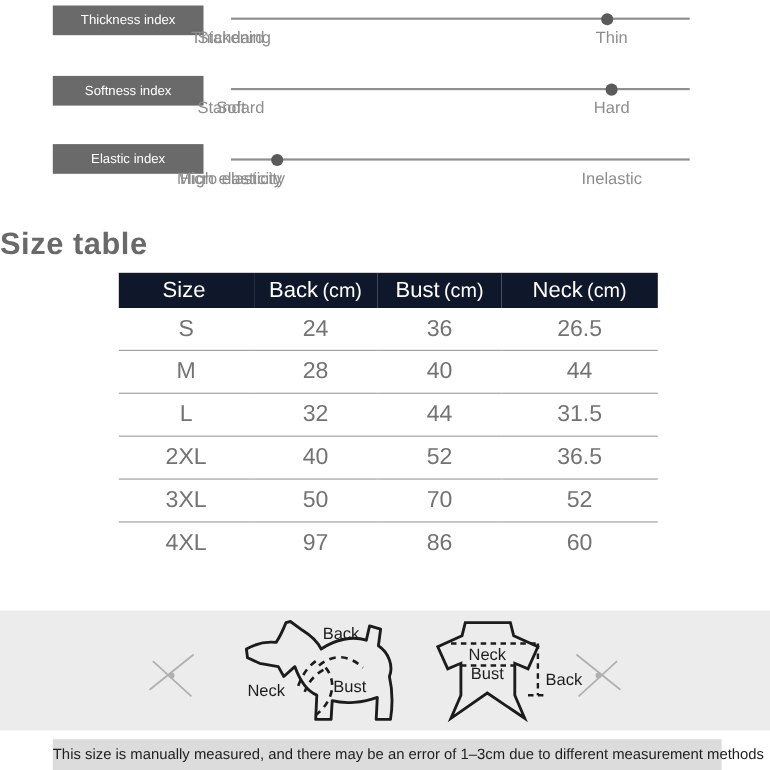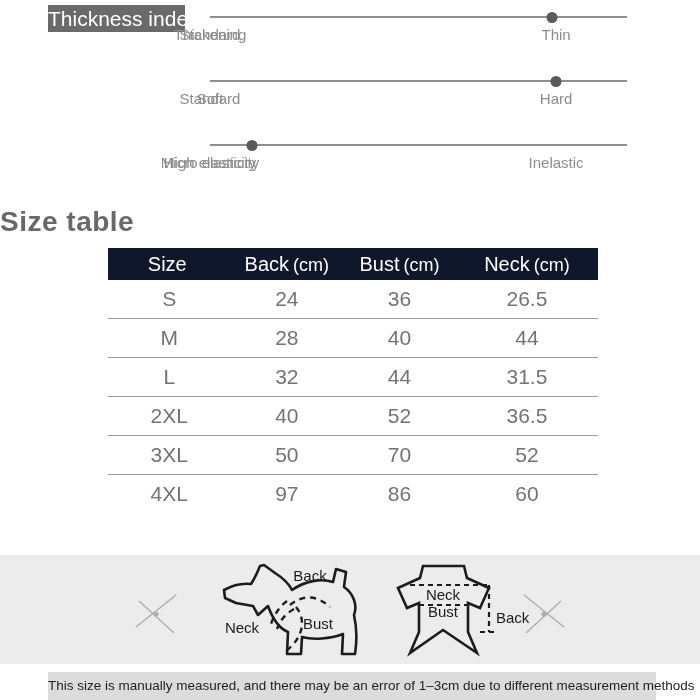--- a/index.html
+++ b/index.html
@@ -1,21 +1,21 @@
 <!DOCTYPE html>
 <html><head>
 <meta charset="utf-8">
 <style>
   html,body{margin:0;padding:0;background:#ffffff;}
   .page{position:relative;width:700px;height:700px;background:#ffffff;overflow:hidden;
         font-family:"Liberation Sans", sans-serif;}
 
   
   .index-label{position:absolute;left:48px;width:137px;height:27px;background:#6a6a6a;
-               color:#ffffff;font-size:21px;line-height:27px;text-align:center;white-space:nowrap;}
+               color:#ffffff;font-size:12px;line-height:27px;text-align:center;white-space:nowrap;}
   .slider{position:absolute;left:210px;width:417px;height:50px;}
   .slider .line{position:absolute;left:0;top:0;width:100%;height:2px;background:#8f8f8f;}
   .slider .dot{position:absolute;top:-4px;width:11px;height:11px;border-radius:50%;
                background:#5a5a5a;transform:translateX(-50%);}
   .slider .tick{position:absolute;top:10px;transform:translateX(-50%);font-size:15px;
                 color:#8d8d8d;white-space:nowrap;}
   .slider .tick:nth-child(1){left:8%;}
   .slider .tick:nth-child(2){left:44.5%;}
   .slider .tick:nth-child(3){left:83%;}
 
@@ -50,28 +50,30 @@
 
   <div class="index-label" style="top:5px">Thickness index</div>
   <div class="slider" style="top:16px">
     <div class="line"></div>
     <div class="dot" style="left: 82%;"></div>
     <span class="tick">Thin</span>
     <span class="tick">Standard</span>
     <span class="tick">Thickening</span>
   </div>
 
+  <div class="index-label" style="top:69px">Softness index</div>
   <div class="slider" style="top:80px">
     <div class="line"></div>
     <div class="dot" style="left: 83%;"></div>
     <span class="tick">Hard</span>
     <span class="tick">Standard</span>
     <span class="tick">Soft</span>
   </div>
 
+  <div class="index-label" style="top:131px">Elastic index</div>
   <div class="slider" style="top:144px">
     <div class="line"></div>
     <div class="dot" style="left: 10%;"></div>
     <span class="tick">Inelastic</span>
     <span class="tick">Micro elasticity</span>
     <span class="tick">High elasticity</span>
   </div>
 
   <div class="table-title">Size table</div>
 

